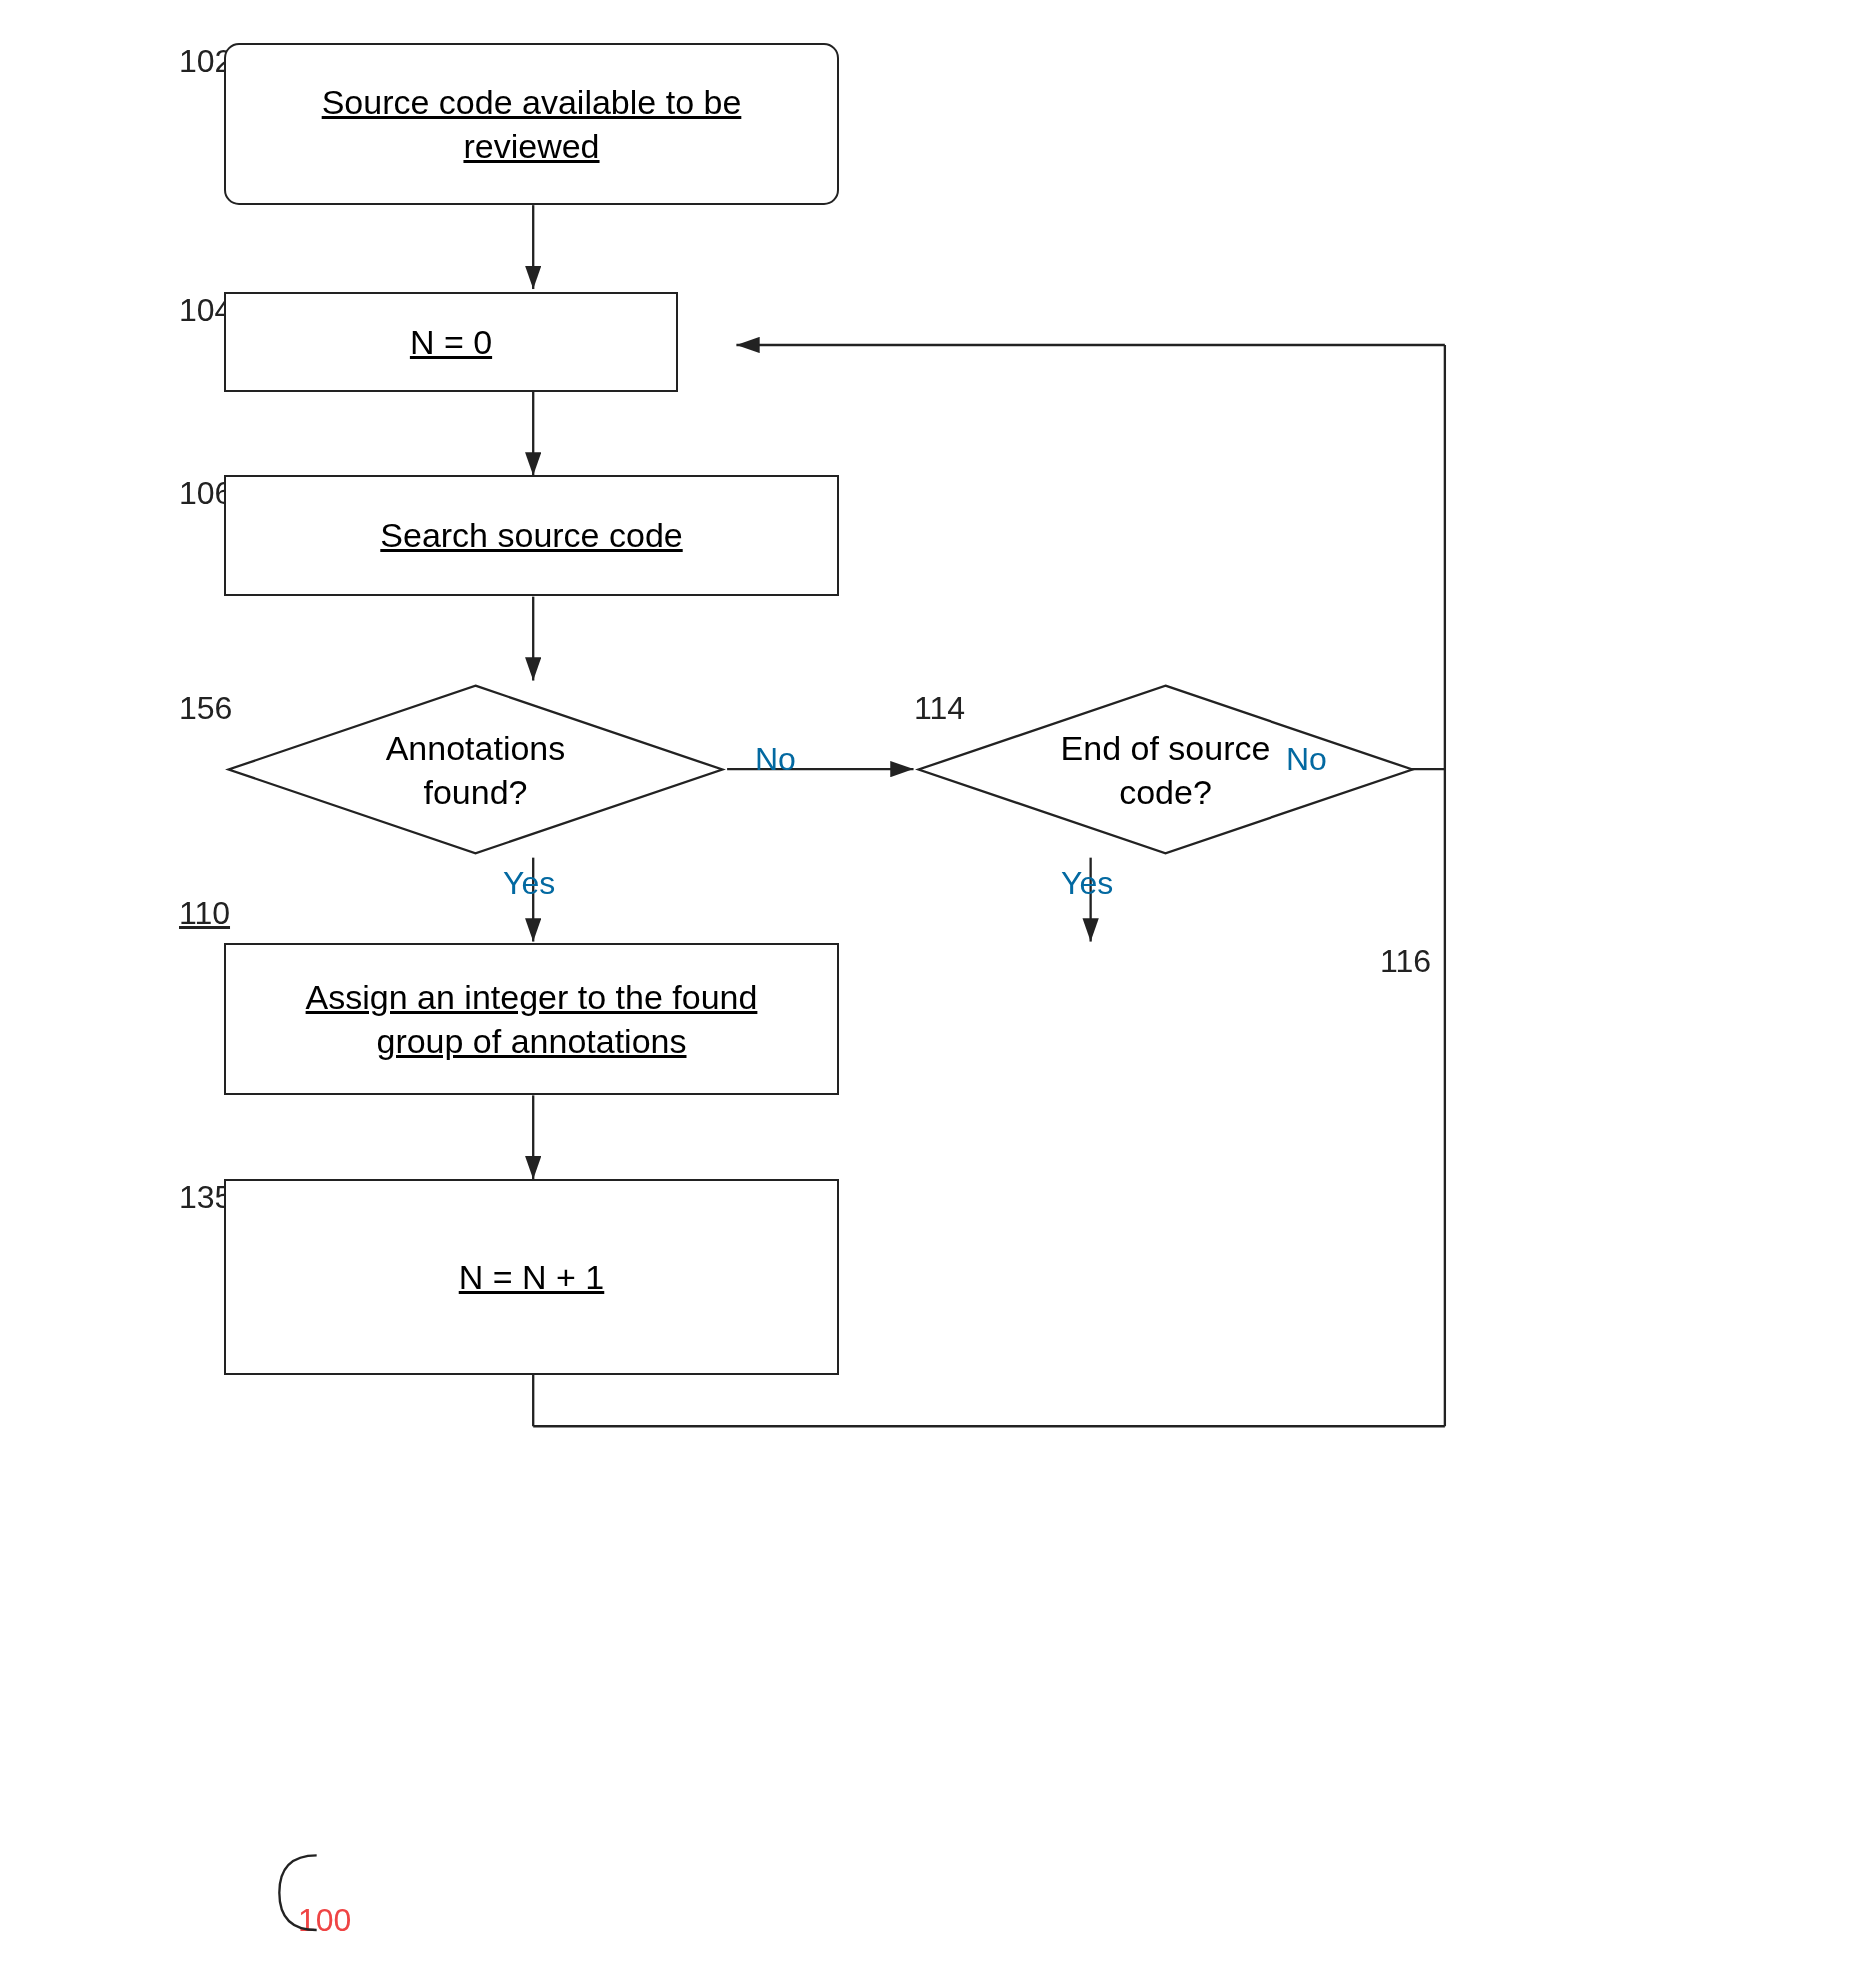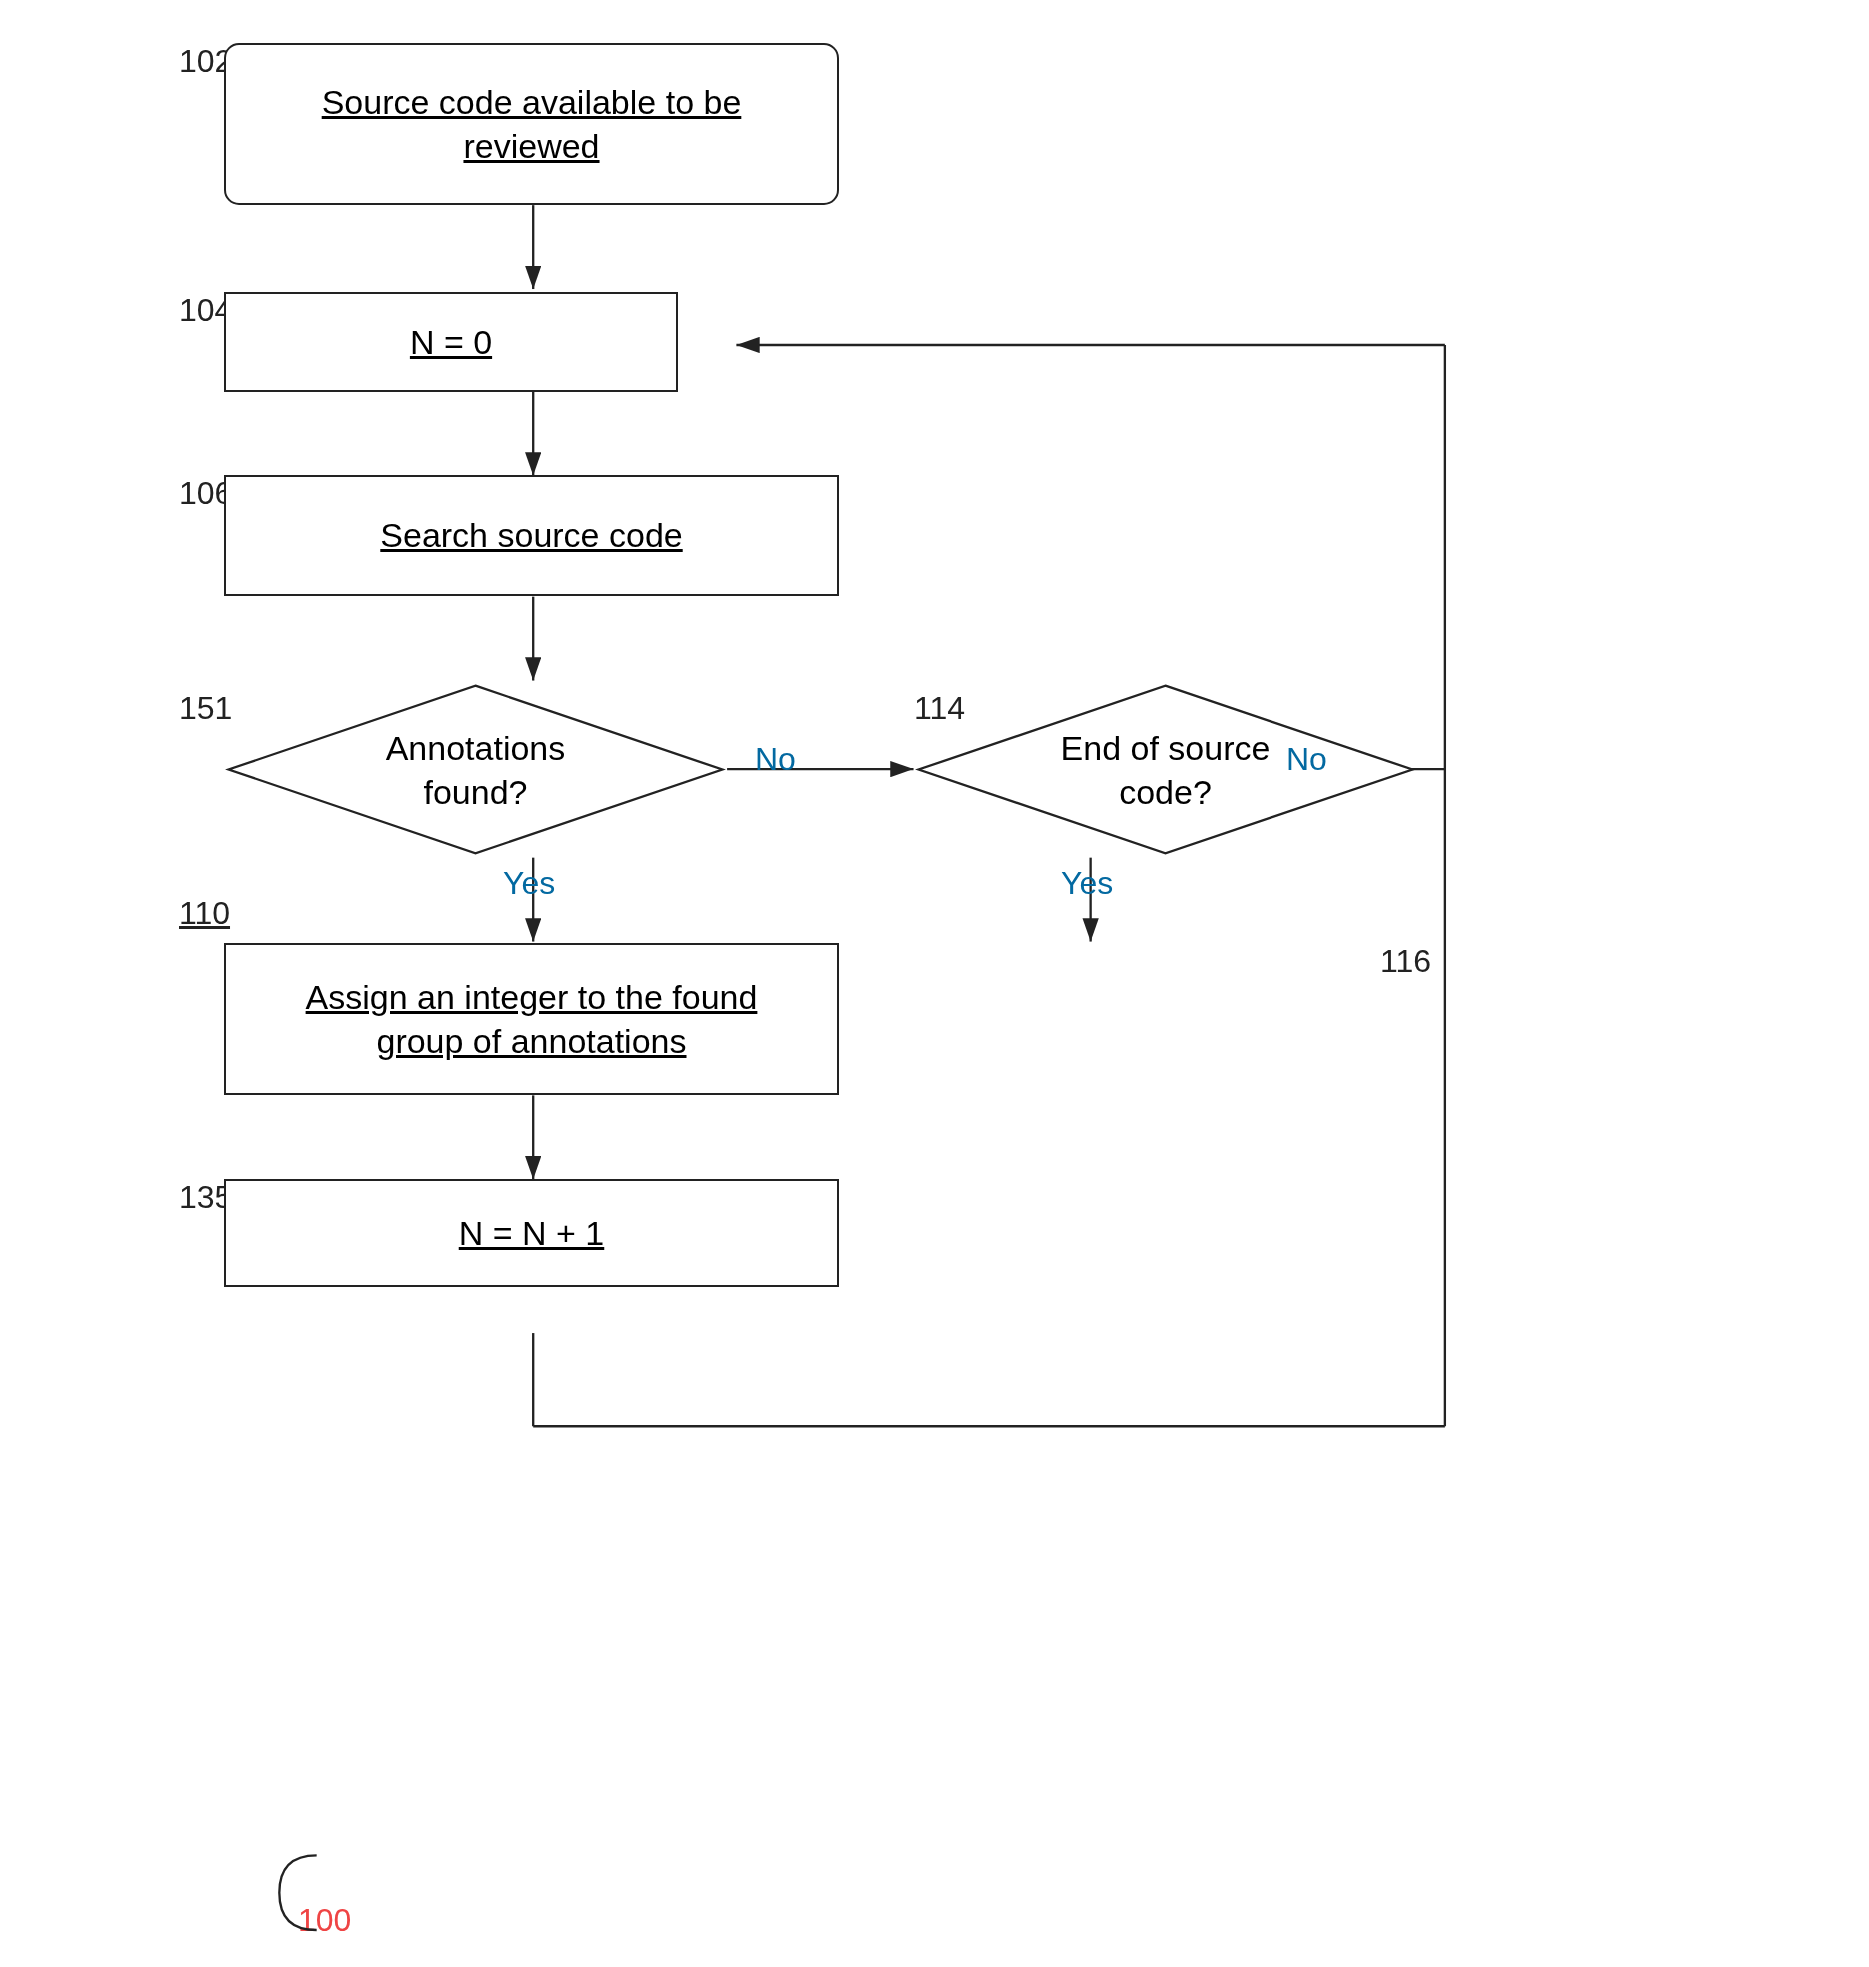--- a/index.html
+++ b/index.html
@@ -139,21 +139,21 @@
   <div class="flow-box" style="left:224px; top:292px; width:454px; height:100px;">
     <span>N = 0</span>
   </div>
 
   <div class="step-label" style="left:179px; top:475px;">106</div>
 
   <div class="flow-box" style="left:224px; top:475px; width:615px; height:121px;">
     <span>Search source code</span>
   </div>
 
-  <div class="step-label" style="left:179px; top:690px;">151</div>
+  <div class="step-label" style="left:179px; top:690px;">156</div>
 
   <div class="flow-diamond-wrapper" style="left:224px; top:681px; width:503px; height:177px;">
     <div class="flow-diamond">
       <svg width="503" height="177" viewBox="0 0 540 190">
         <polygon points="270,5 535,95 270,185 5,95" fill="white" stroke="#222" stroke-width="2.5"></polygon>
       </svg>
       <div class="flow-diamond-label" style="white-space:pre-line;">Annotations
 found?</div>
     </div>
   </div>
@@ -164,21 +164,21 @@
 
   <div class="step-label" style="left:179px; top:895px;text-decoration:underline;">110</div>
 
   <div class="flow-box" style="left:224px; top:943px; width:615px; height:152px;">
     <span style="white-space:pre-line;">Assign an integer to the found
 group of annotations</span>
   </div>
 
   <div class="step-label" style="left:179px; top:1179px;">135</div>
 
-  <div class="flow-box" style="left:224px; top:1179px; width:615px; height:108px;">
+  <div class="flow-box" style="left:224px; top:1179px; width:615px; height:196px;">
     <span>N = N + 1</span>
   </div>
 
   <div class="step-label" style="left:914px; top:690px;">114</div>
 
   <div class="flow-diamond-wrapper" style="left:914px; top:681px; width:503px; height:177px;">
     <div class="flow-diamond">
       <svg width="503" height="177" viewBox="0 0 540 190">
         <polygon points="270,5 535,95 270,185 5,95" fill="white" stroke="#222" stroke-width="2.5"></polygon>
       </svg>

